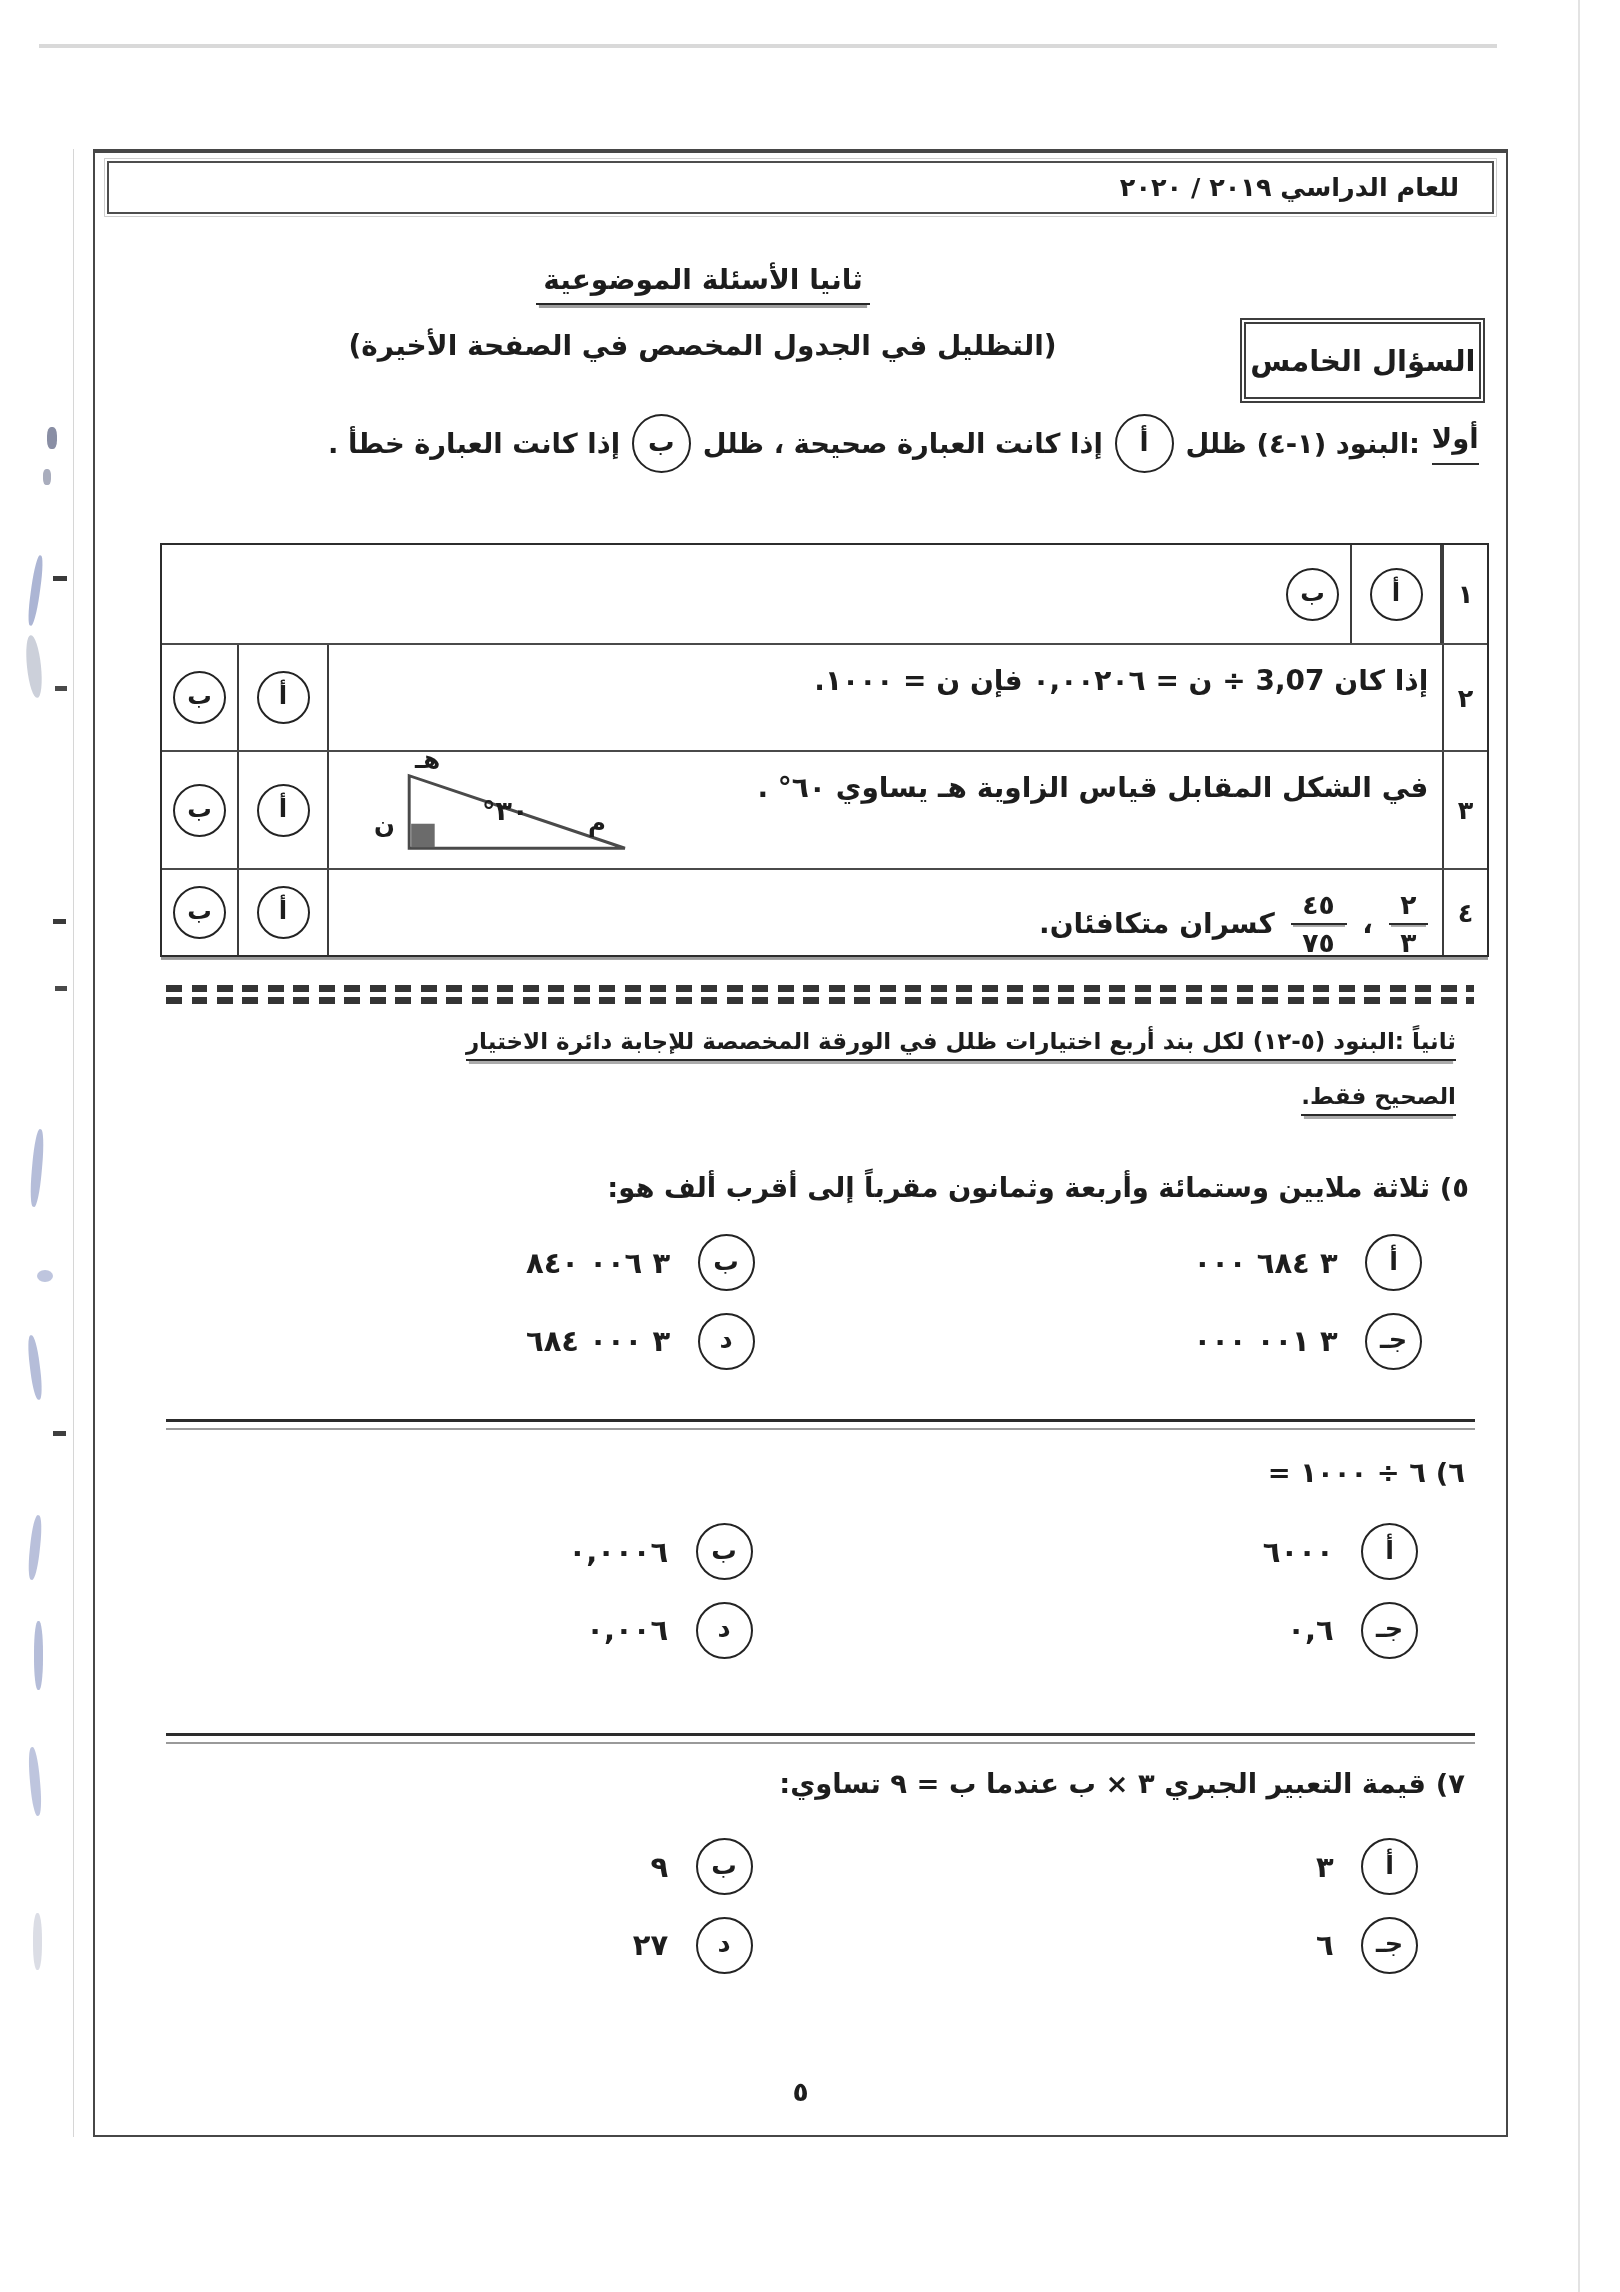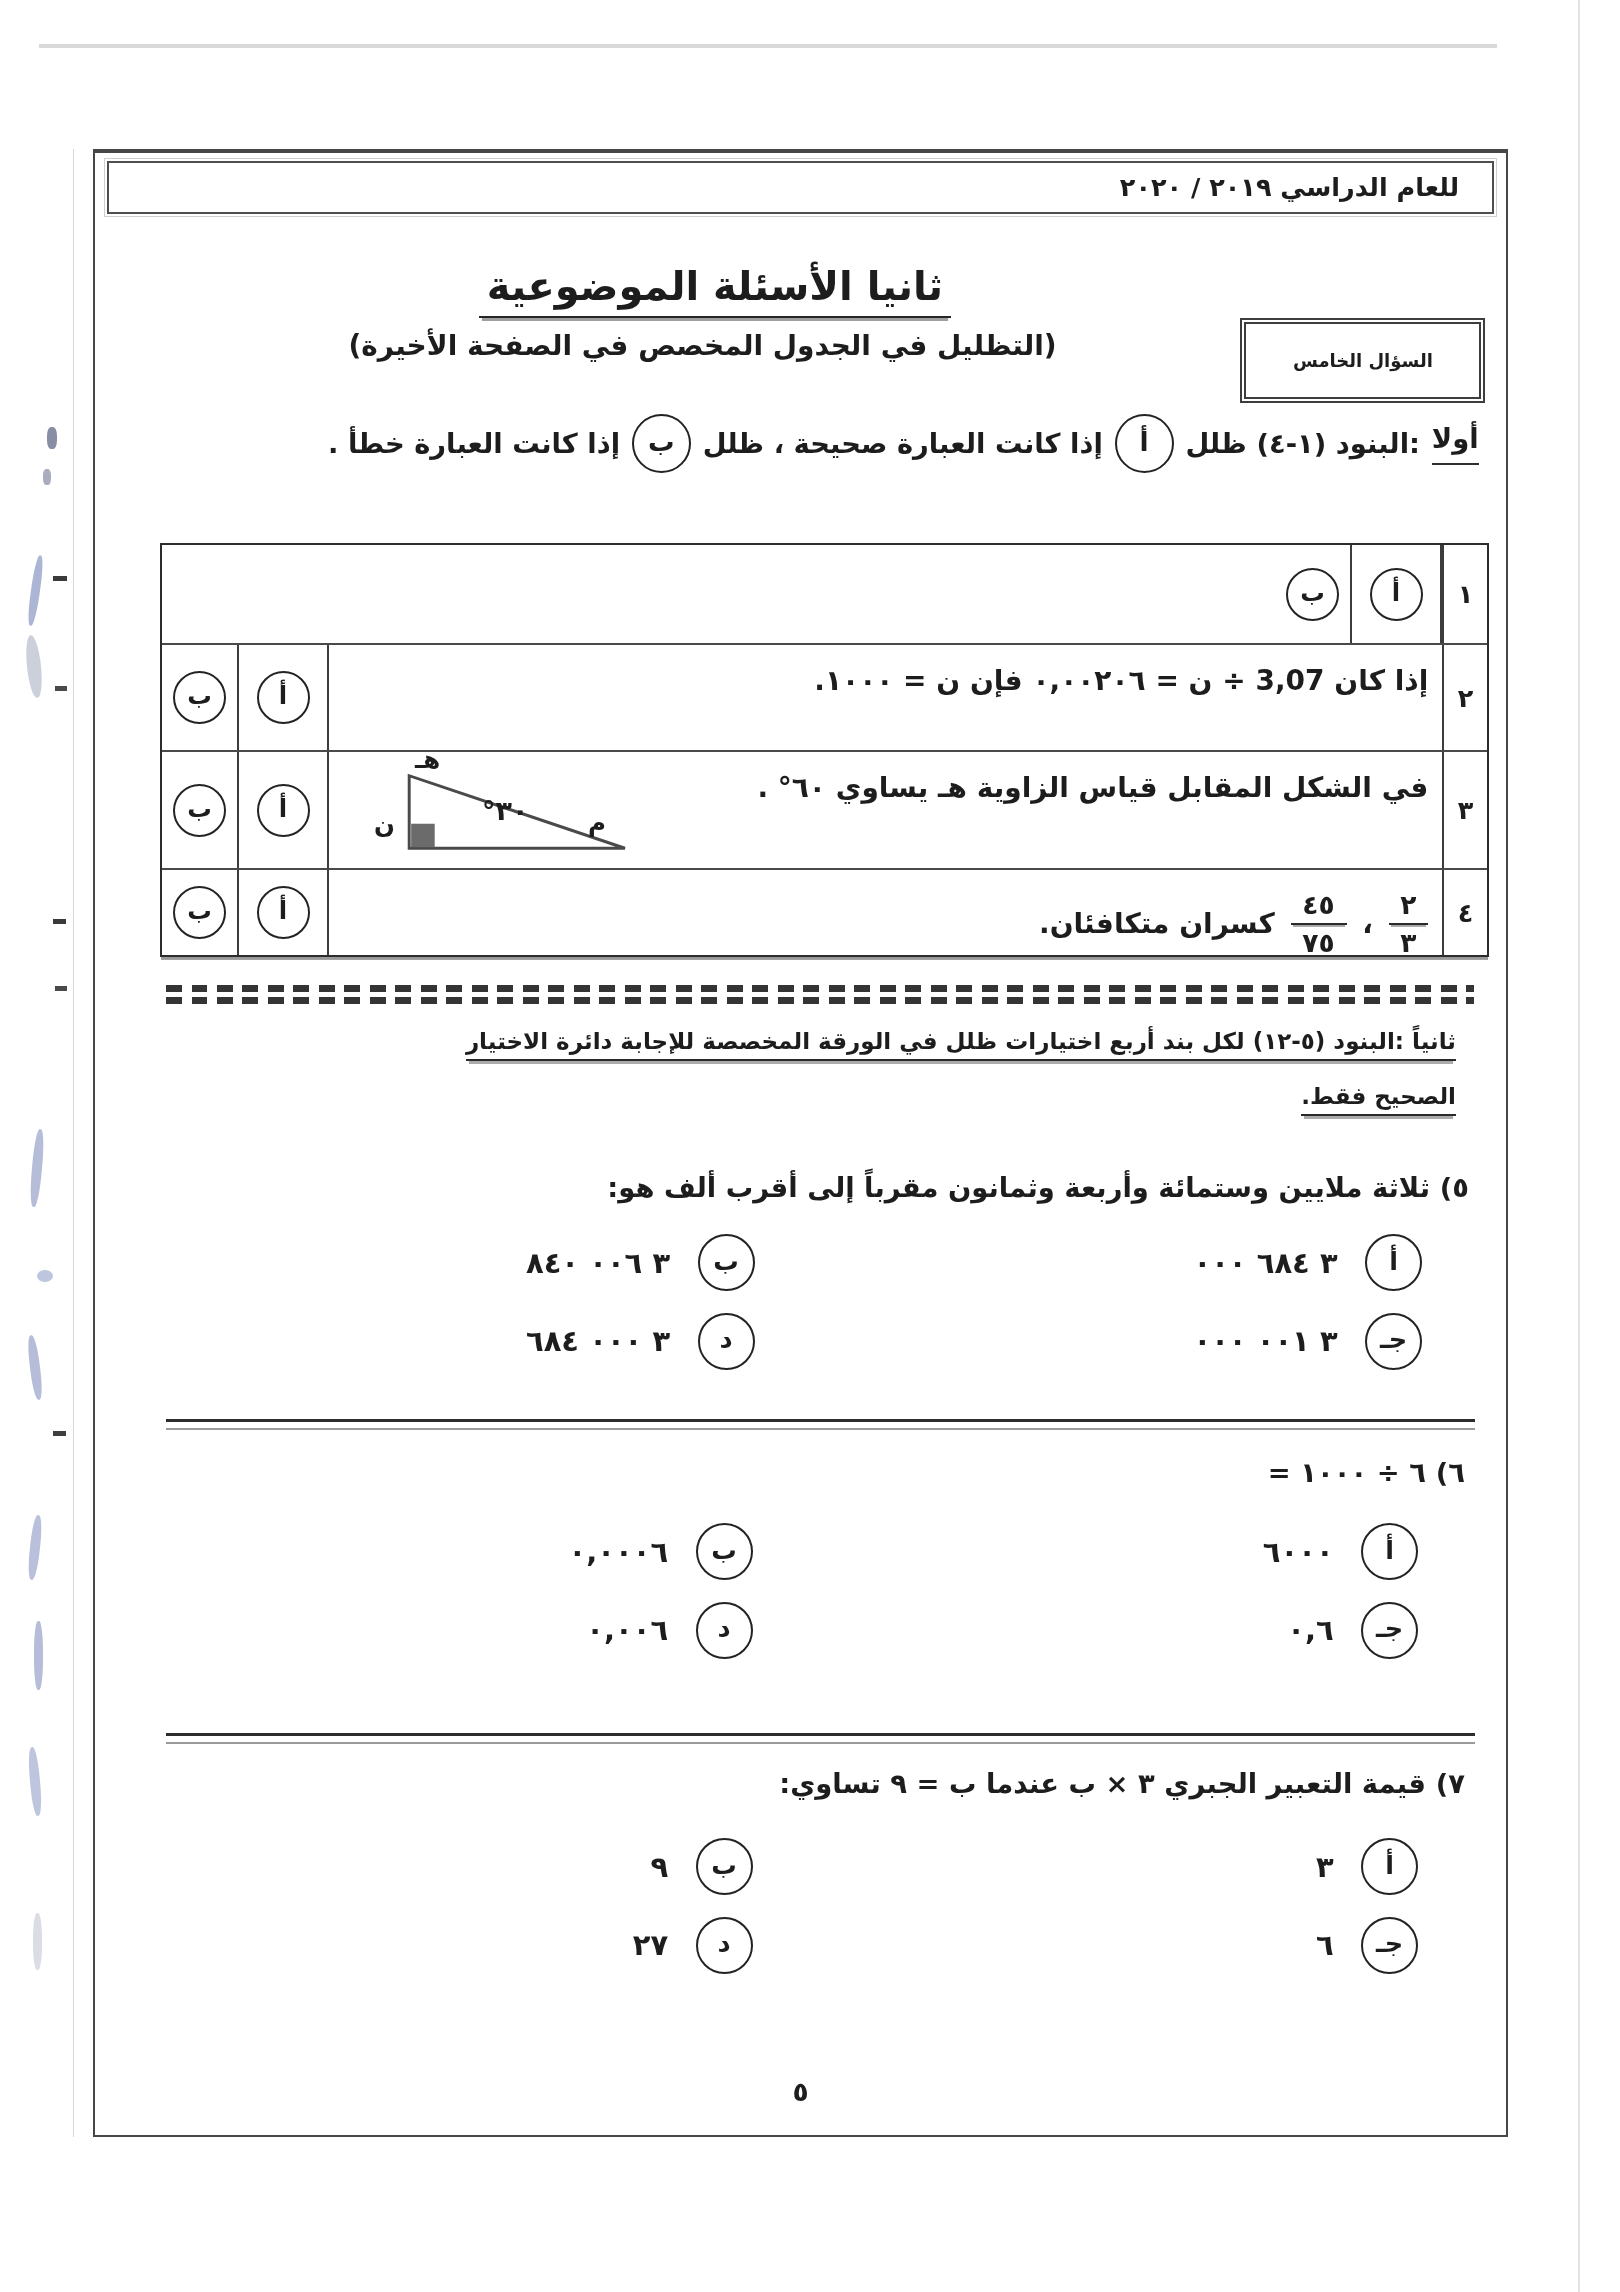--- a/index.html
+++ b/index.html
@@ -15,26 +15,26 @@
   .frame{
     position:absolute;left:93px;top:149px;width:1411px;height:1982px;
     border:2.9px solid #474747;border-top-width:4.9px;background:#fff;font-weight:700;
   }
   .header-box{
     position:absolute;left:11.8px;right:11.8px;top:7.8px;height:49px;
     border:2px solid #4e4e4e;box-shadow:0 0 0 2px #fff,0 0 0 2.9px #c9c9c9;
     display:flex;align-items:center;justify-content:space-between;
     padding:0 33px 0 25.5px;font-size:25.5px;
   }
-  .title{position:absolute;left:365px;top:110px;width:510px;text-align:center;font-size:40px;}
+  .title{position:absolute;left:353px;top:110px;width:510px;text-align:center;font-size:28px;}
   .title-u{border-bottom:2.9px solid #262626;box-shadow:0 5.9px 0 -2.9px #9e9e9e;padding:0 7.8px 6.9px;}
   .qbox{
     position:absolute;right:20.6px;top:165px;width:233px;height:73px;
     border:6.9px double #3d3d3d;display:flex;align-items:center;justify-content:center;
-    font-size:18px;background:#fff;
+    font-size:29px;background:#fff;
   }
   .subtitle{position:absolute;left:147px;top:176px;width:921px;text-align:center;font-size:28px;}
 
   .instr{
     position:absolute;right:27.4px;left:15.7px;top:261px;display:flex;align-items:center;
     gap:11.8px;font-size:27.4px;white-space:nowrap;
   }
   .u{border-bottom:2.9px solid #2e2e2e;padding-bottom:9px;}
   .u2{border-bottom:2.9px solid #2a2a2a;box-shadow:0 5.9px 0 -2.9px #ababab;padding-bottom:4.9px;}
 

